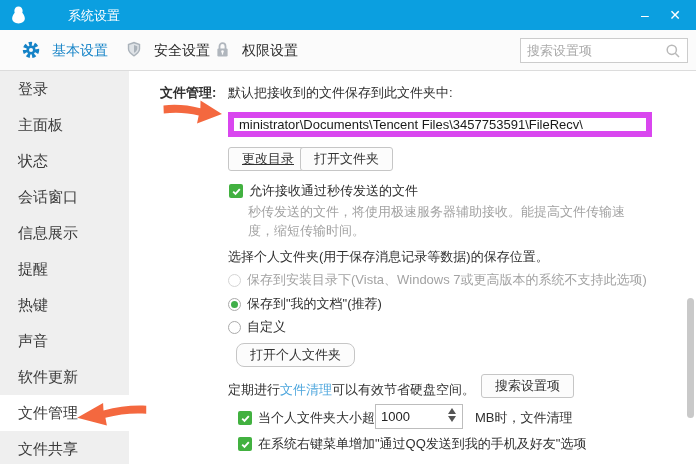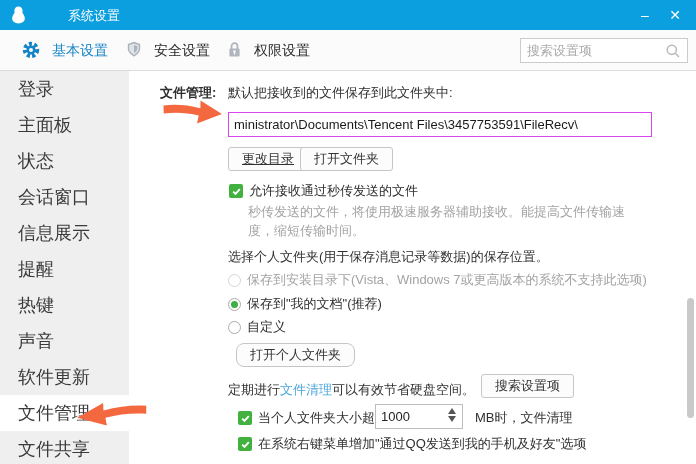--- a/index.html
+++ b/index.html
@@ -15,41 +15,41 @@
             line-height:22px; font-size:14px; cursor:pointer; }
   .btn-min { left:632px; }
   .btn-close { left:662px; }
 
   
   .tabbar { position:absolute; left:0; top:30px; width:696px; height:41px; background:#fbfbfb;
             border-bottom:1px solid #dcdcdc; }
   .tab { position:absolute; top:10px; height:22px; display:flex; align-items:center; gap:12px; cursor:pointer; }
   .tab-basic { left:22px; }
   .tab-sec { left:126px; }
-  .tab-perm { left:227px;justify-content:center; }
+  .tab-perm { left:215px;justify-content:center; }
   .tab .lbl { font-size:14px; color:#2b2b2b; }
   .tab.active .lbl { color:#1583c7; }
   .searchbox { position:absolute; left:520px; top:8px; width:168px; height:25px; background:#fff;
                border:1px solid #ccc; }
   .searchbox input { position:absolute; left:6px; top:1px; width:130px; height:21px; border:none;
                      outline:none; font-size:13px; color:#333; font-family:inherit; }
   .searchbox input::placeholder { color:#a9a9a9; }
   .search-ico { position:absolute; right:6px; top:4px; cursor:pointer; }
 
   
   .sidebar { position:absolute; left:0; top:71px; width:129px; height:393px; background:#efefef; }
-  .side-item { height:36px; line-height:36px; padding-left:18px; color:#3a3a3a; cursor:pointer; font-size:18px; }
+  .side-item { height:36px; line-height:36px; padding-left:18px; color:#3a3a3a; cursor:pointer; font-size:15px; }
   .side-item.active { background:#fff; }
 
   
   .content { position:absolute; left:129px; top:71px; width:567px; height:393px; background:#fff; }
   .abs { position:absolute; }
   .sec-label { left:31px; top:13px; font-weight:bold; }
   .muted { color:#a3a3a3; }
-  .path-input { left:99px; top:41px; width:424px; height:25px; border:1px solid #d946ef; padding:0 5px;
+  .path-input { left:99px; top:41px; width:424px; height:25px; border:6px solid #d946ef; padding:0 5px;
                 font-size:13px; color:#1a1a1a; font-family:inherit; outline:none; }
   .btn { background:#fcfcfc; border:1px solid #c6c6c6; border-radius:3px; height:24px; padding:0 13px;
          font-size:13px; color:#333; font-family:inherit; cursor:pointer; display:inline-flex;
          align-items:center; justify-content:center; }
   .row { display:flex; align-items:center; gap:6px; }
   .cbx { width:14px; height:14px; background:#42b140; border-radius:2px; display:inline-flex;
          align-items:center; justify-content:center; cursor:pointer; flex:none; }
   .radio { width:13px; height:13px; border:1px solid #ababab; border-radius:50%; background:#fff;
            display:inline-flex; align-items:center; justify-content:center; flex:none; cursor:pointer; }
   .radio.disabled { border-color:#d5d5d5; cursor:default; }

